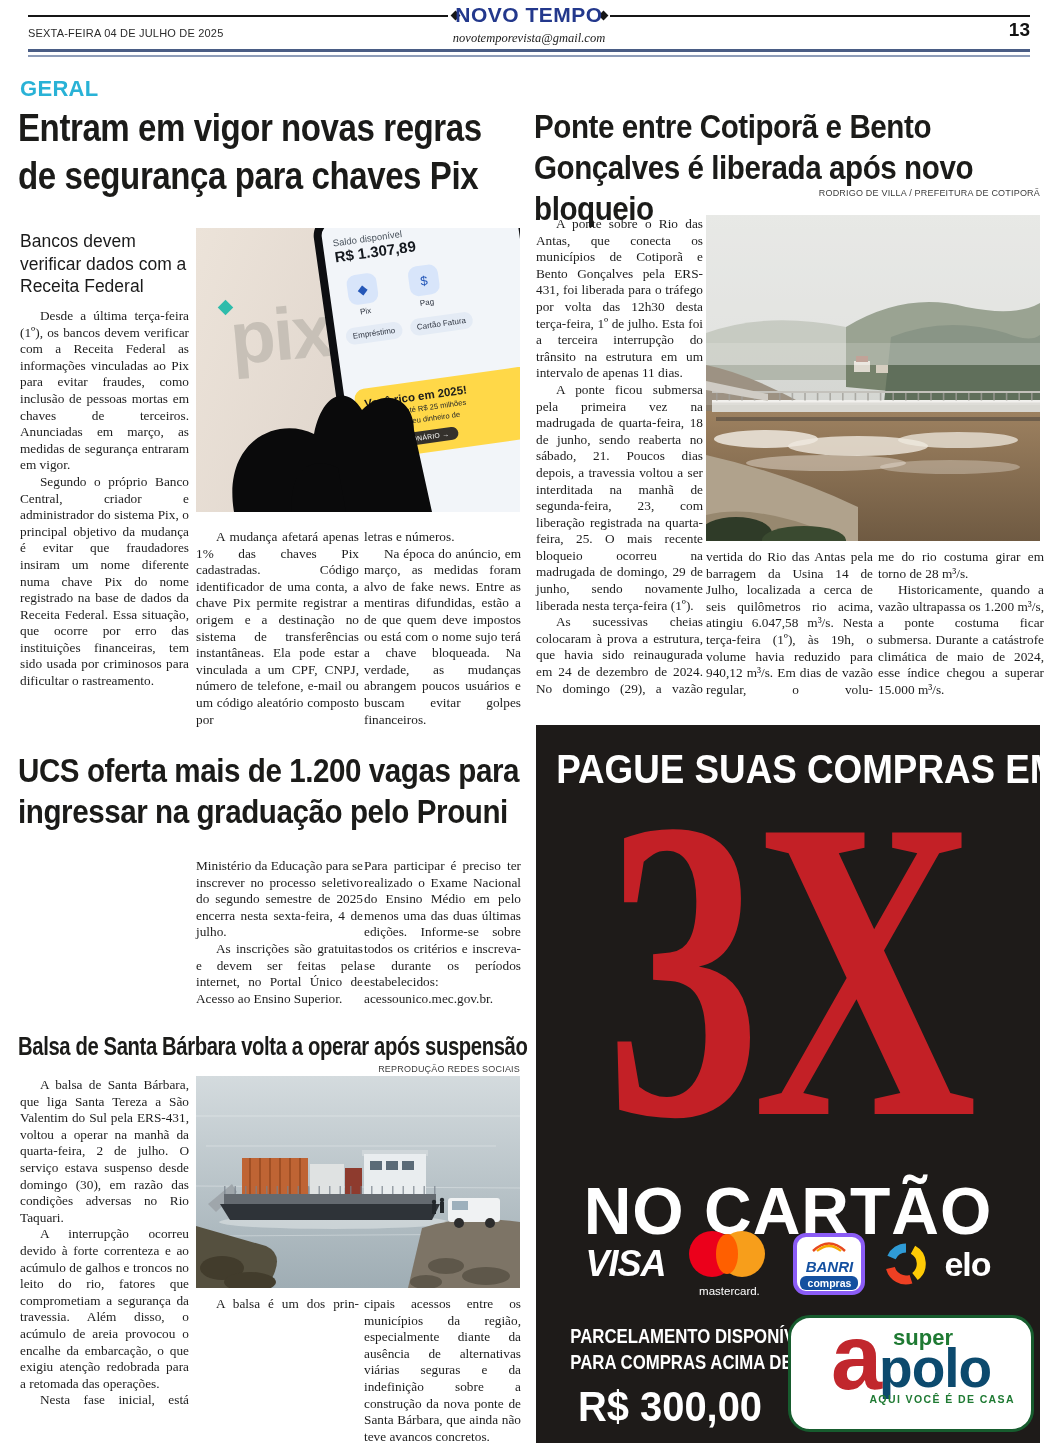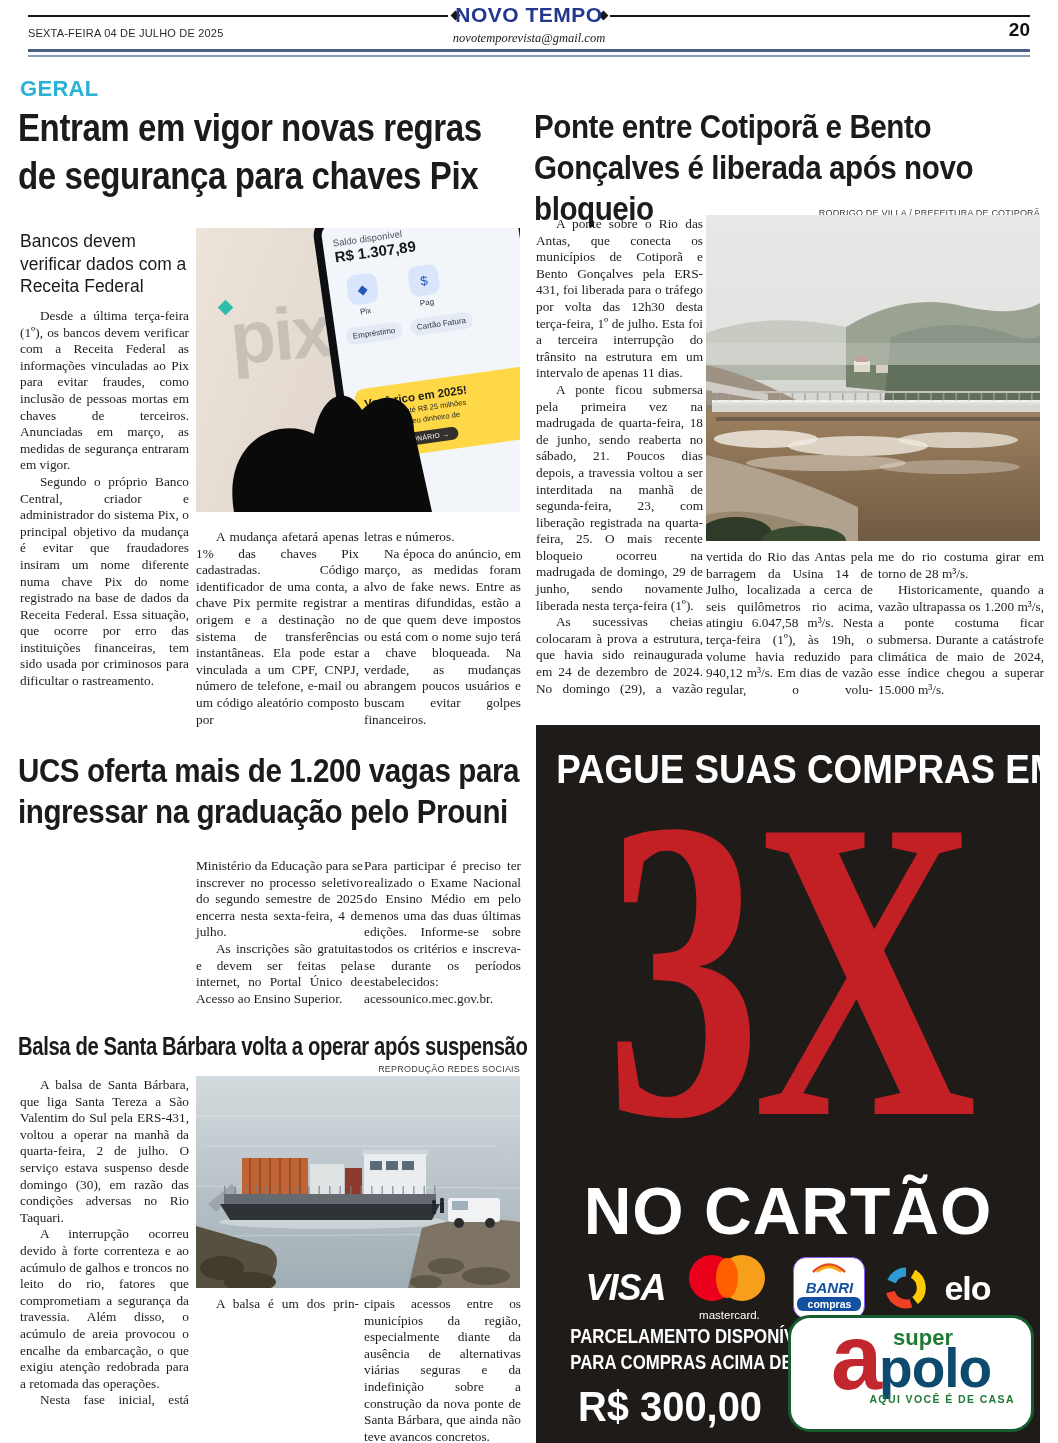--- a/index.html
+++ b/index.html
@@ -67,29 +67,29 @@
   
   .ad{left:536px;top:725px;width:504px;height:718px;background:#1e1b19;color:#fff;
       font-family:"Liberation Sans",sans-serif;overflow:hidden;}
   .ad-line1{top:22px;left:0;width:100%;text-align:center;font-weight:700;font-size:40px;
             white-space:nowrap;transform:scaleX(.92);}
   .ad-big{top:40px;left:0;width:100%;height:408px;display:flex;align-items:center;justify-content:center;font-family:Liberation Serif, serif;}
   .ad-big span{font-weight:700;font-size:430px;line-height:.82;color:#c32026;
                letter-spacing:-10px;transform:scale(.72,1);white-space:nowrap;}
   .ad-line2{top:448px;left:0;width:100%;text-align:center;font-weight:700;font-size:66px;
             letter-spacing:1px;white-space:nowrap;}
-  .ad-logos{top:530px;left:0;width:100%;display:flex;justify-content:center;align-items:center;gap:20px;}
+  .ad-logos{top:506px;left:0;width:100%;display:flex;justify-content:center;align-items:center;gap:20px;}
   .visa{font-weight:700;font-style:italic;font-size:36px;letter-spacing:-1px;}
   .mc{position:relative;width:88px;height:66px;text-align:center;}
   .mc-c{position:absolute;top:0;width:46px;height:46px;border-radius:50%;}
   .mc-red{left:4px;background:#eb001b;}
   .mc-org{left:34px;background:#f79e1b;}
   .mc-mid{position:absolute;left:31px;top:3px;width:22px;height:40px;border-radius:50%;background:#ff5f00;}
   .mc-lb{position:absolute;bottom:0;width:100%;font-size:11.5px;color:#fff;}
-  .banri{width:72px;height:62px;background:#fff;border:1px solid #8b5cf6;border-radius:13px;
+  .banri{width:72px;height:62px;background:#fff;border:4px solid #8b5cf6;border-radius:13px;
          box-sizing:border-box;text-align:center;overflow:hidden;}
   .banri-top{font-weight:700;font-style:italic;font-size:15px;color:#1450a0;line-height:1;margin-top:3px;}
   .banri-bot{background:#1450a0;color:#fff;font-size:10.5px;font-weight:700;border-radius:6px;
              margin:2px 3px 0 3px;padding:1px 0;}
   .elo{display:flex;align-items:center;gap:6px;}
   .elo-txt{font-weight:700;font-size:34px;letter-spacing:-1px;margin-left:11px;}
   .ad-parcel{top:598px;left:18px;width:232px;text-align:center;font-weight:700;}
   .ad-parcel .pl{font-size:19.5px;line-height:26px;white-space:nowrap;transform:scaleX(.86);}
   .ad-price{font-size:42px;margin-top:8px;white-space:nowrap;transform:scaleX(.95);}
   .apolo{top:590px;left:252px;width:246px;height:117px;background:#fff;border:3px solid #175c2e;
@@ -108,21 +108,21 @@
 <div class="page">
 
   <div class="abs hdr-rule" style="left:28px;width:420px;"></div>
   <div class="abs hdr-diamond" style="left:452px;"></div>
   <div class="abs hdr-rule" style="left:610px;width:420px;"></div>
   <div class="abs hdr-diamond" style="left:600px;"></div>
 
   <div class="abs masthead sans">NOVO TEMPO</div>
   <div class="abs hdr-date sans">SEXTA-FEIRA 04 DE JULHO DE 2025</div>
   <div class="abs hdr-email">novotemporevista@gmail.com</div>
-  <div class="abs hdr-page sans">20</div>
+  <div class="abs hdr-page sans">13</div>
   <div class="abs hdr-double"></div>
   <div class="abs section-label sans">GERAL</div>
 
   <div class="abs headline hl-big" style="left:18px;top:104px;">Entram em vigor novas regras de segurança para chaves Pix</div>
   <div class="abs subhead" style="left:20px;top:230px;width:172px;">Bancos devem verificar dados com a Receita Federal</div>
 
   <div class="abs pix-photo photo-box">
     <div class="abs pix-spark"></div>
     <div class="abs pix-word">pix</div>
     <div class="abs phone">
@@ -165,21 +165,21 @@
   </div>
   <div class="abs col" style="left:196px;top:529px;width:163px;height:202px;">
     <p class="runon">A mudança afetará apenas 1% das chaves Pix cadastradas. Código identificador de uma conta, a chave Pix permite registrar a origem e a destinação no sistema de transferências instantâneas. Ela pode estar vinculada a um CPF, CNPJ, número de telefone, e-mail ou um código aleatório composto por</p>
   </div>
   <div class="abs col" style="left:364px;top:529px;width:157px;height:205px;">
     <p class="noindent">letras e números.</p>
     <p>Na época do anúncio, em março, as medidas foram alvo de fake news. Entre as mentiras difundidas, estão a de que quem deve impostos ou está com o nome sujo terá a chave bloqueada. Na verdade, as mudanças abrangem poucos usuários e buscam evitar golpes financeiros.</p>
   </div>
 
   <div class="abs headline hl-mid" style="left:534px;top:106px;">Ponte entre Cotiporã e Bento Gonçalves é liberada após novo bloqueio</div>
-  <div class="abs credit" style="left:706px;top:208px;width:334px;">RODRIGO DE VILLA / PREFEITURA DE COTIPORÃ</div>
+  <div class="abs credit" style="left:706px;top:188px;width:334px;">RODRIGO DE VILLA / PREFEITURA DE COTIPORÃ</div>
 
   <div class="abs photo-box" style="left:706px;top:215px;width:334px;height:326px;">
     <svg width="334" height="326" viewBox="0 0 334 326">
       <defs>
         <linearGradient id="sky" x2="0" y2="1">
             <stop offset="0" stop-color="#dadbd7"></stop>
             <stop offset="1" stop-color="#c3c7c1"></stop>
           </linearGradient>
         <linearGradient id="water" x2="0" y2="1">
             <stop offset="0" stop-color="#9d8160"></stop>

